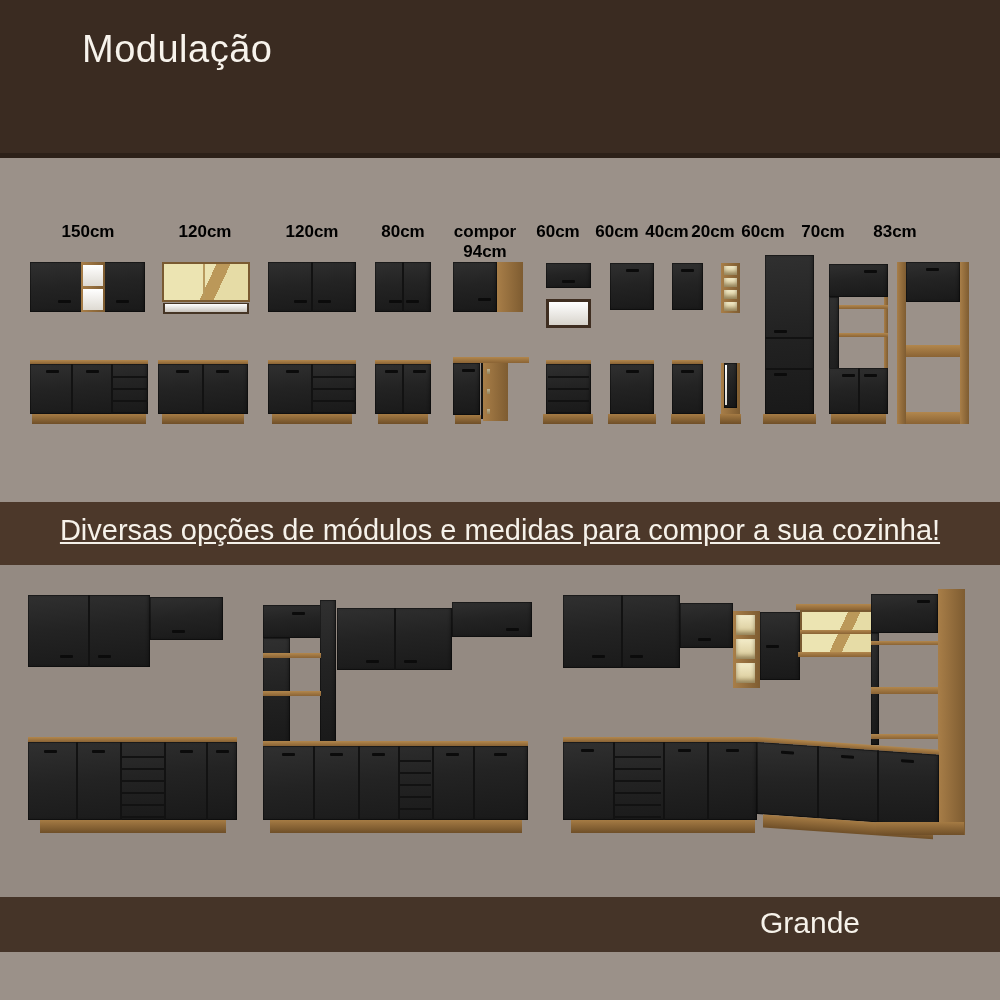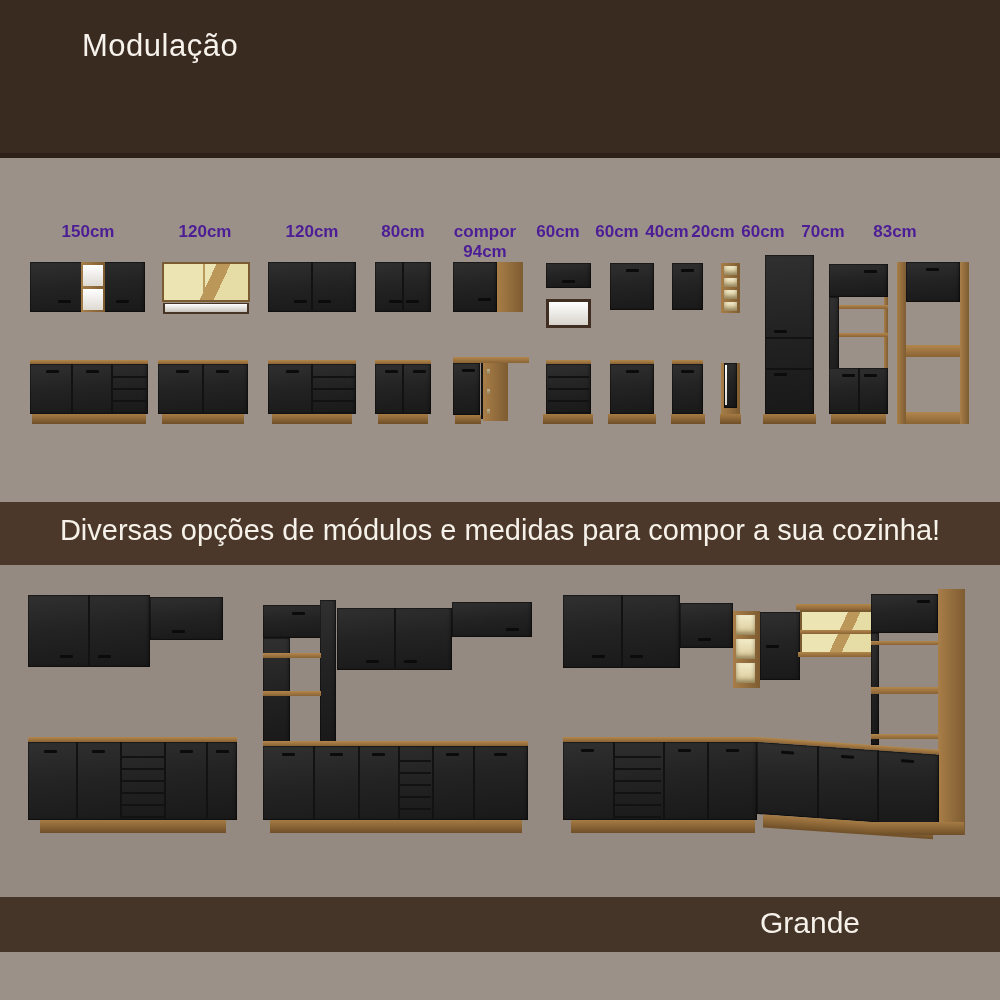--- a/index.html
+++ b/index.html
@@ -7,24 +7,24 @@
          font-family:"Liberation Sans",sans-serif;background:#9b9189;}
   .abs{position:absolute;}
   
   .band-top{left:0;top:0;width:1000px;height:153px;background:#3a2b21;border-bottom:5px solid #2c2018;}
   .band-banner{left:0;top:502px;width:1000px;height:63px;background:#4c382a;}
   .band-kitchens{left:0;top:565px;width:1000px;height:332px;background:#948a82;}
   .band-footer{left:0;top:897px;width:1000px;height:55px;background:#453428;}
   .band-bottomgray{left:0;top:952px;width:1000px;height:48px;background:#9b9189;}
   .band-modules{left:0;top:158px;width:1000px;height:344px;background:#9b9189;}
   
-  .kicker{color:#f7f3ec;font-size:31px;letter-spacing:.5px;}
+  .kicker{color:#f7f3ec;font-size:38px;letter-spacing:.5px;}
   .title{color:#fbf8f2;font-family:"DejaVu Serif","Liberation Serif",serif;font-weight:bold;font-size:62px;letter-spacing:-1px;}
-  .mlabel{color:#4c1d95;font-size:17px;font-weight:bold;text-align:center;width:110px;}
-  .banner-text{left:0;top:514px;width:1000px;text-align:center;color:#f6f2ea;font-size:29px;}
+  .mlabel{color:#000000;font-size:17px;font-weight:bold;text-align:center;width:110px;}
+  .banner-text{left:0;top:514px;width:1000px;text-align:center;color:#f6f2ea;font-size:29px;text-decoration:underline;}
   .flabel{color:#f6f2ea;font-size:30px;text-align:center;width:220px;}
   
   .cab{position:absolute;background:linear-gradient(175deg,#303030 0%,#232323 45%,#191919 100%);
        box-shadow:inset 0 0 0 1px rgba(0,0,0,.35), inset -2px 0 3px rgba(0,0,0,.3);}
   .vl{position:absolute;width:2px;background:#121212;}
   .hl{position:absolute;height:2px;background:#121212;}
   .hd{position:absolute;width:13px;height:3px;background:#0b0b0b;border-radius:1px;}
   .wood{position:absolute;background:linear-gradient(180deg,#b2874d,#8a6334);}
   .woodv{position:absolute;background:linear-gradient(90deg,#a87e48,#7e5c31);}
   .kickw{position:absolute;background:linear-gradient(180deg,#a57b44,#6f4f28);}

